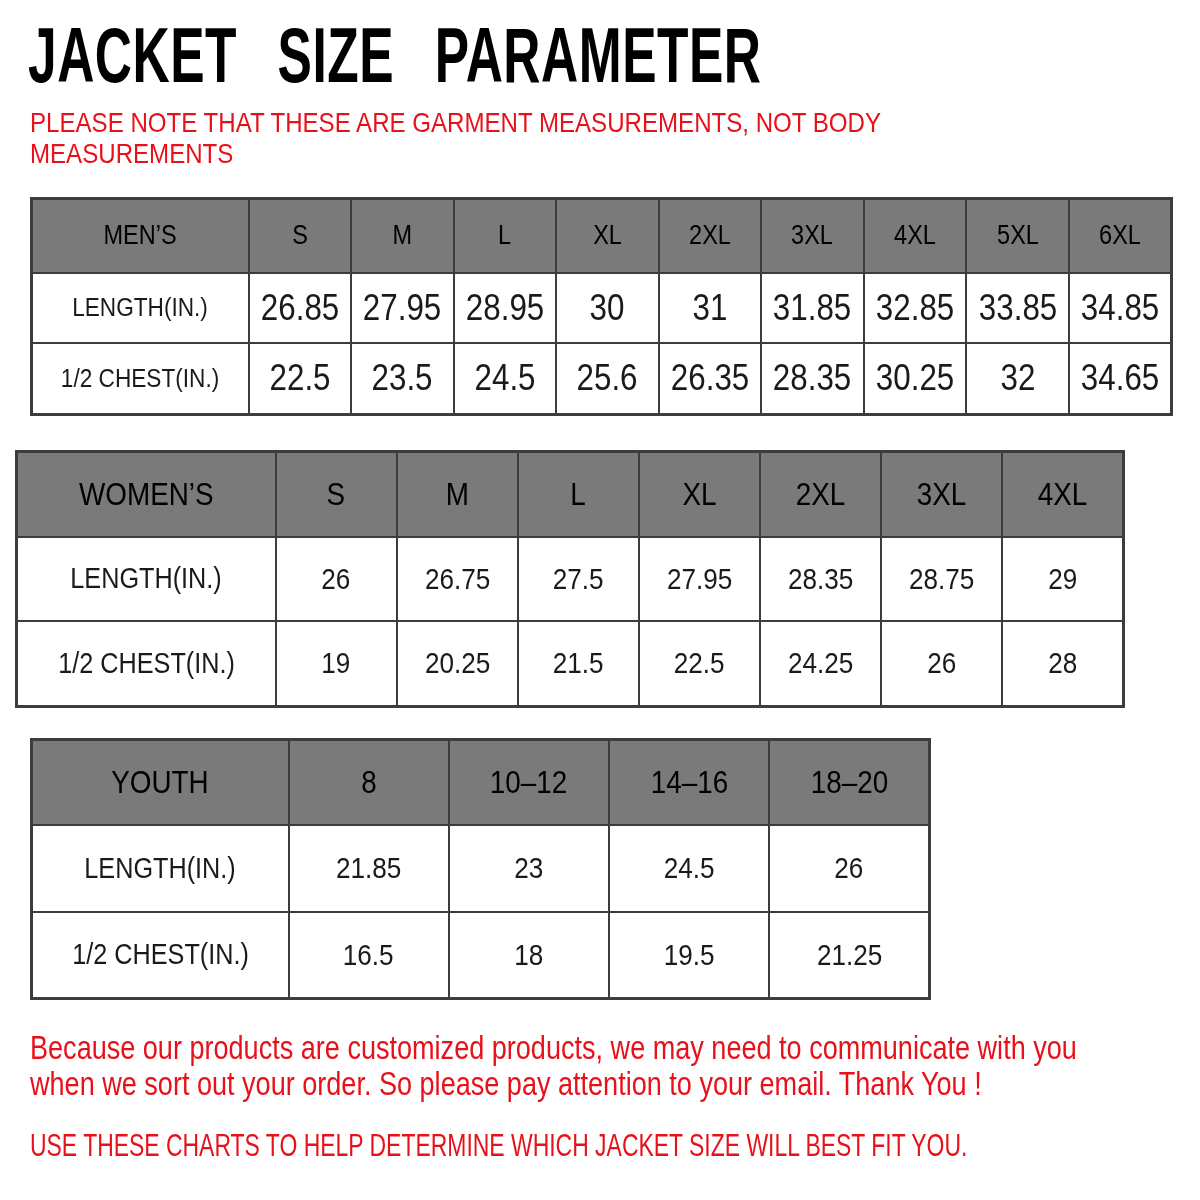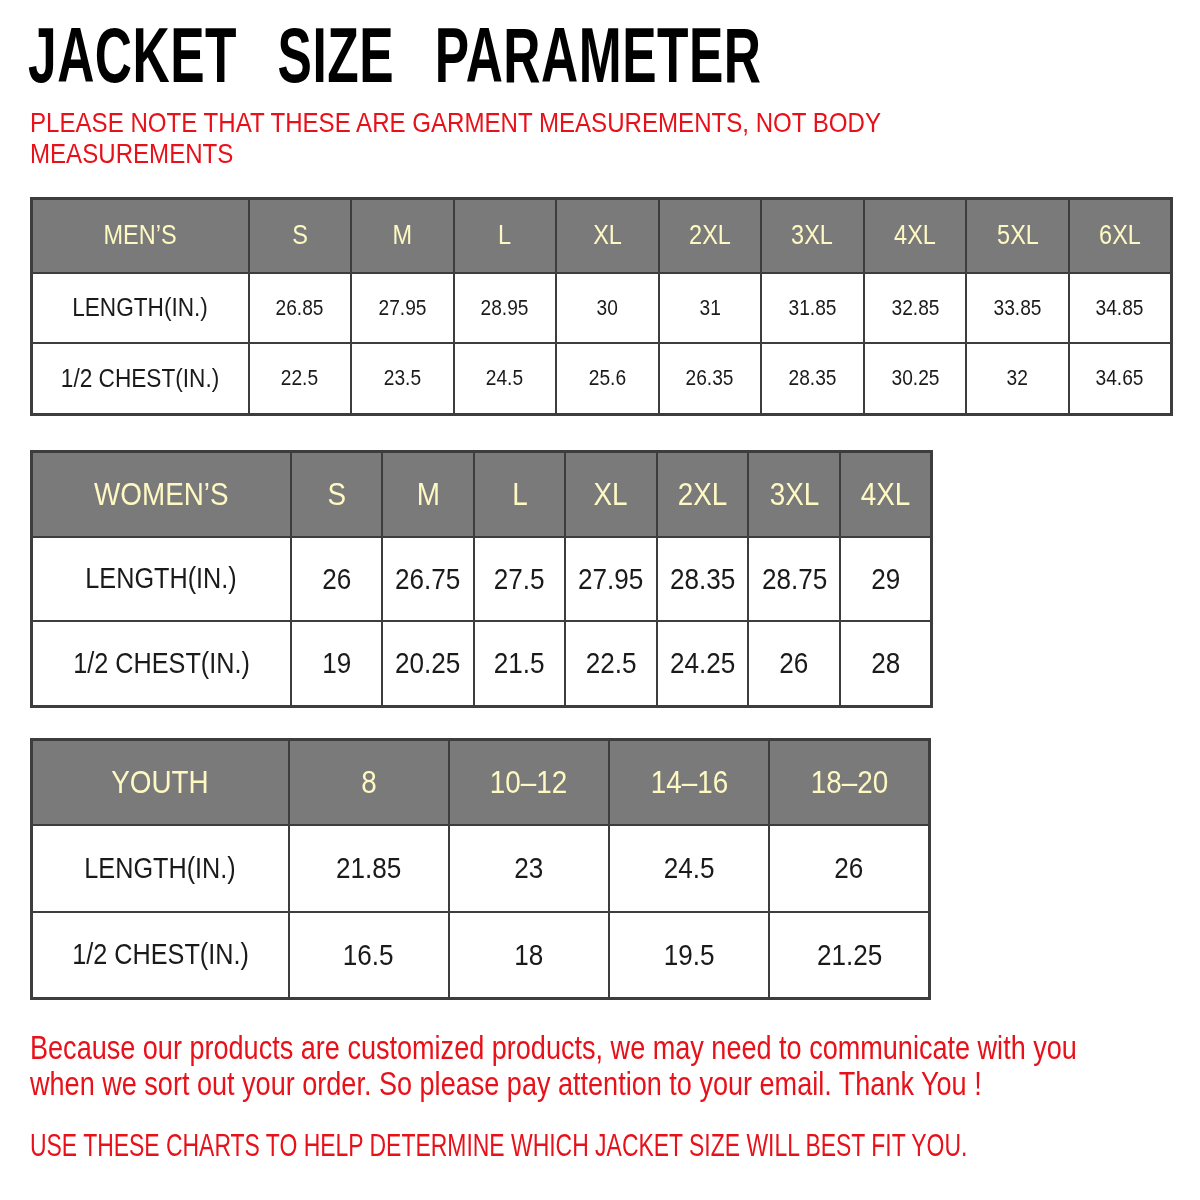--- a/index.html
+++ b/index.html
@@ -17,33 +17,33 @@
     font-size:28px;line-height:1.12;font-weight:400;white-space:nowrap;
     transform:scaleX(0.86);transform-origin:0 0;
   }
   .size-table{
     position:absolute;border-collapse:collapse;table-layout:fixed;background:#fff;
     border:3px solid #3d3d3d;
   }
   .size-table th,.size-table td{
     border:2px solid #3d3d3d;text-align:center;vertical-align:middle;padding:0;overflow:hidden;
   }
-  .size-table th{background:#7a7a7a;color:#fef9c3;font-weight:400}
+  .size-table th{background:#7a7a7a;color:#000000;font-weight:400}
   .cx{display:inline-block;transform:scaleX(0.87);white-space:nowrap}
   
   .mens{left:30px;top:197px;width:1143px}
   .mens .c0{width:217px}
   .mens tr.head{height:74px}
   .mens tr.r1{height:70px}
   .mens tr.r2{height:72px}
   .mens th{font-size:27px}
-  .mens td{font-size:22px}
+  .mens td{font-size:36px}
   .mens td.lab{font-size:26px}
   
-  .womens{left:30px;top:450px;width:903px}
+  .womens{left:15px;top:450px;width:1110px}
   .womens .c0{width:259px}
   .womens tr.head{height:85px}
   .womens tr.r1{height:84px}
   .womens tr.r2{height:86px}
   .womens th{font-size:32px}
   .womens td{font-size:30px}
   .womens td.lab{font-size:29px}
   
   .youth{left:30px;top:738px;width:901px}
   .youth .c0{width:257px}

